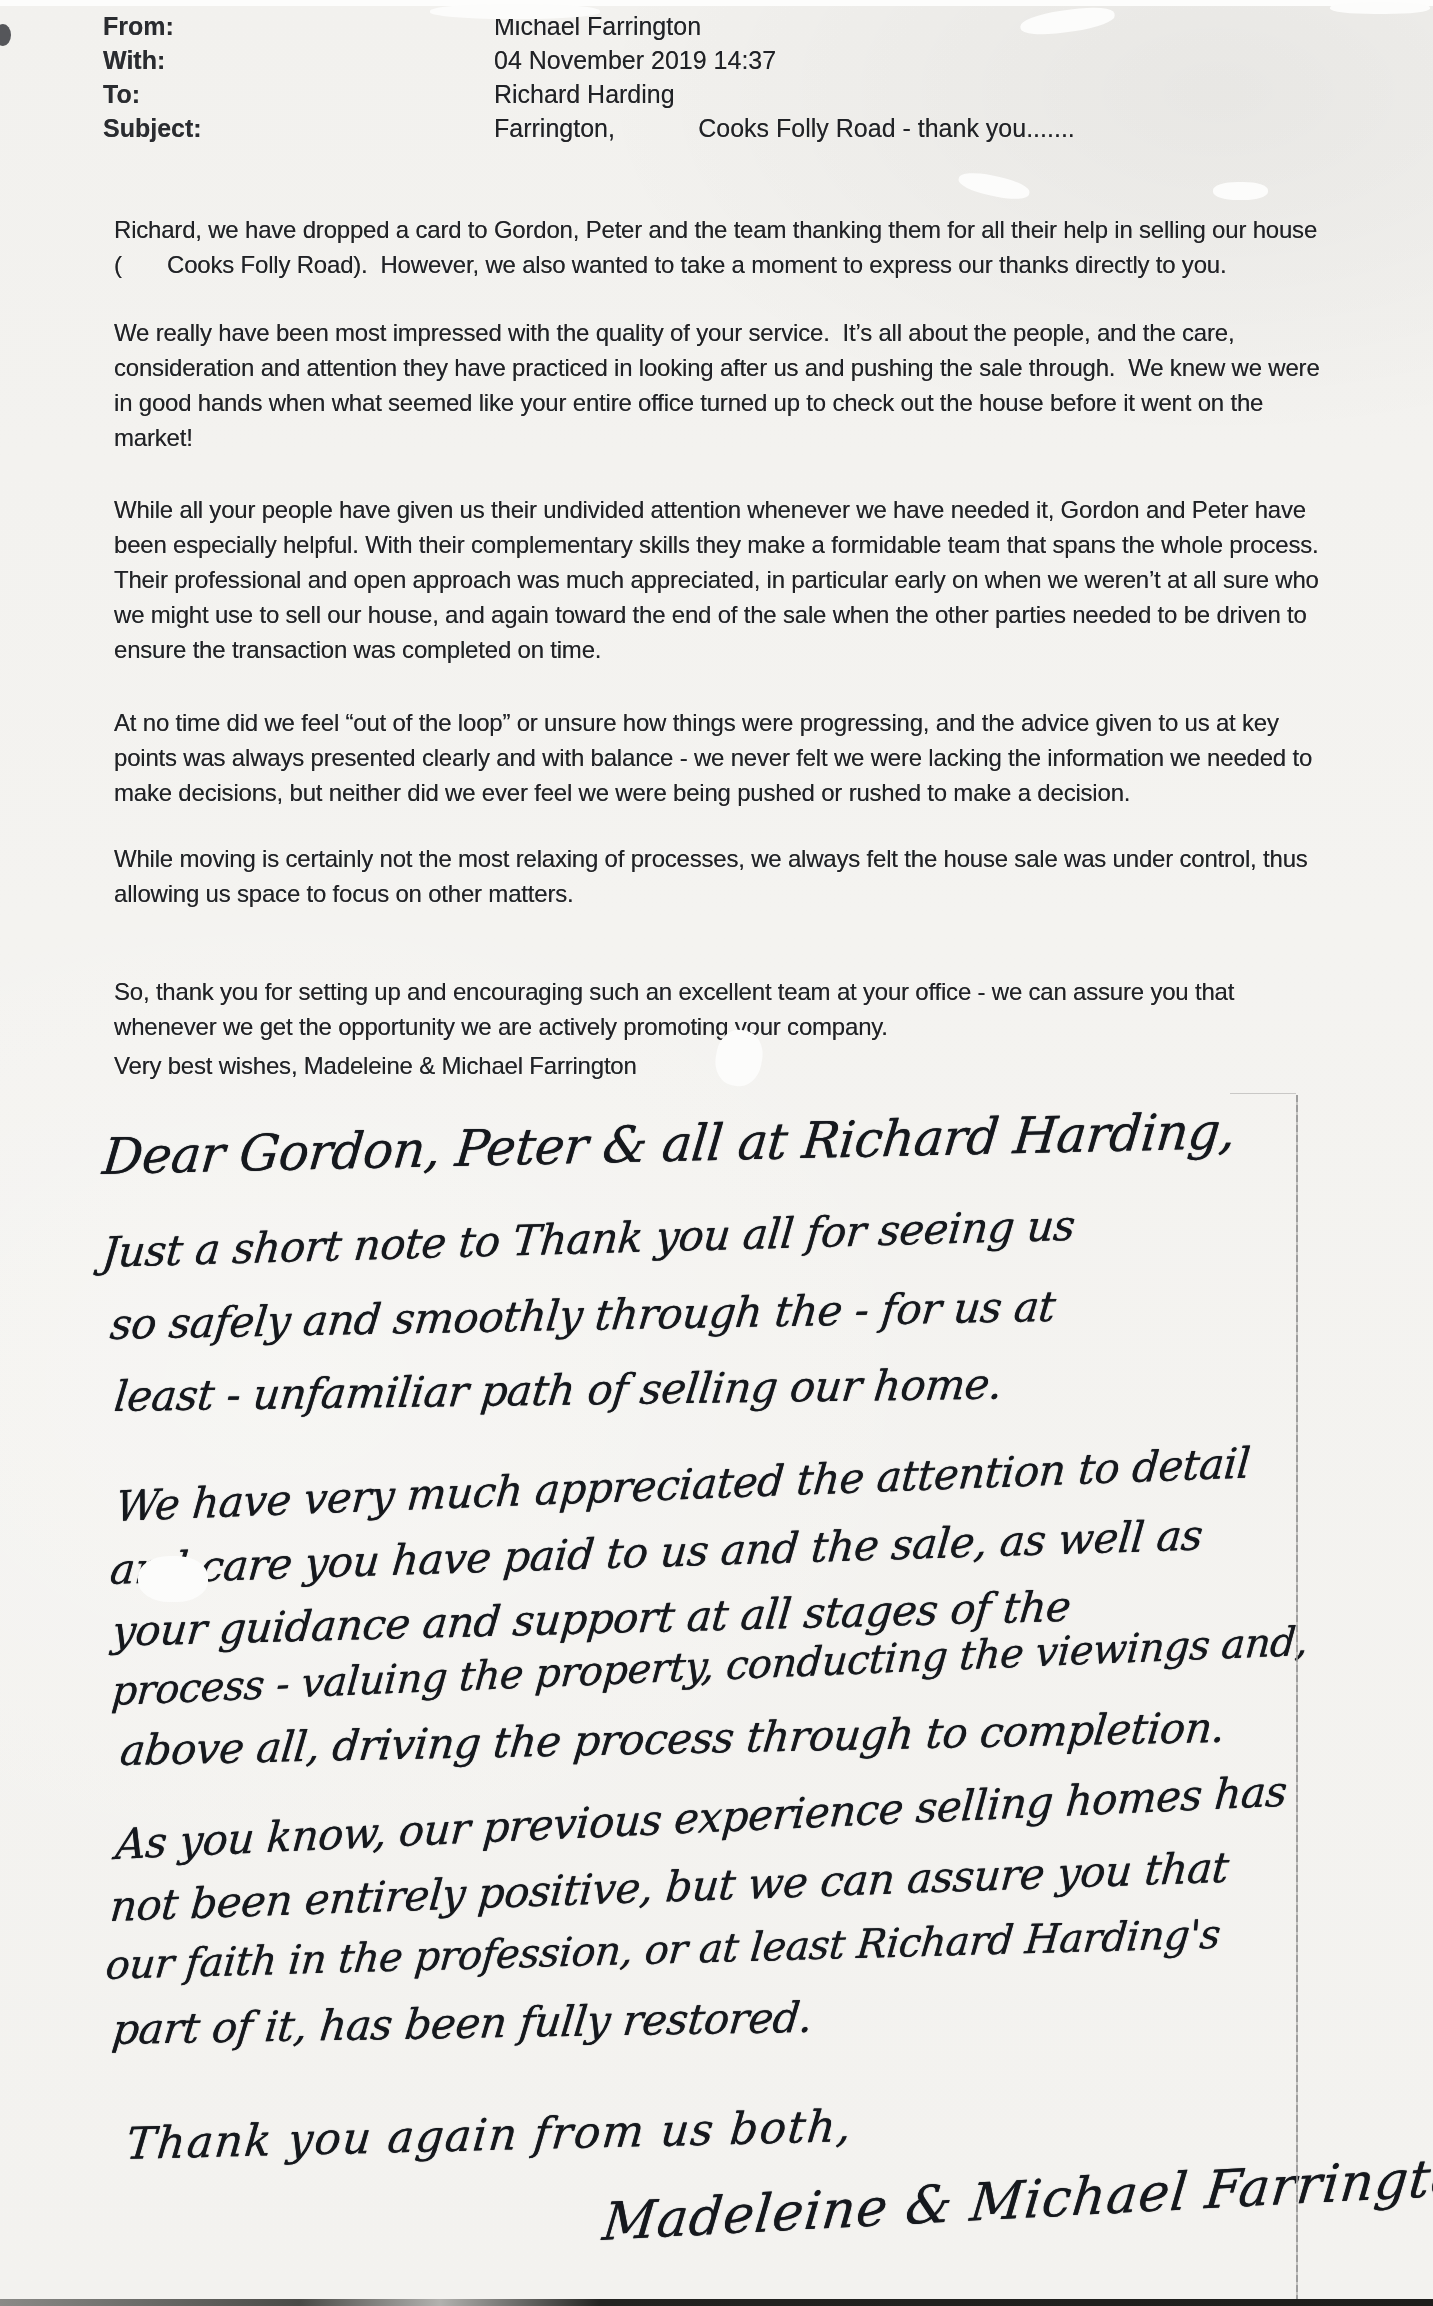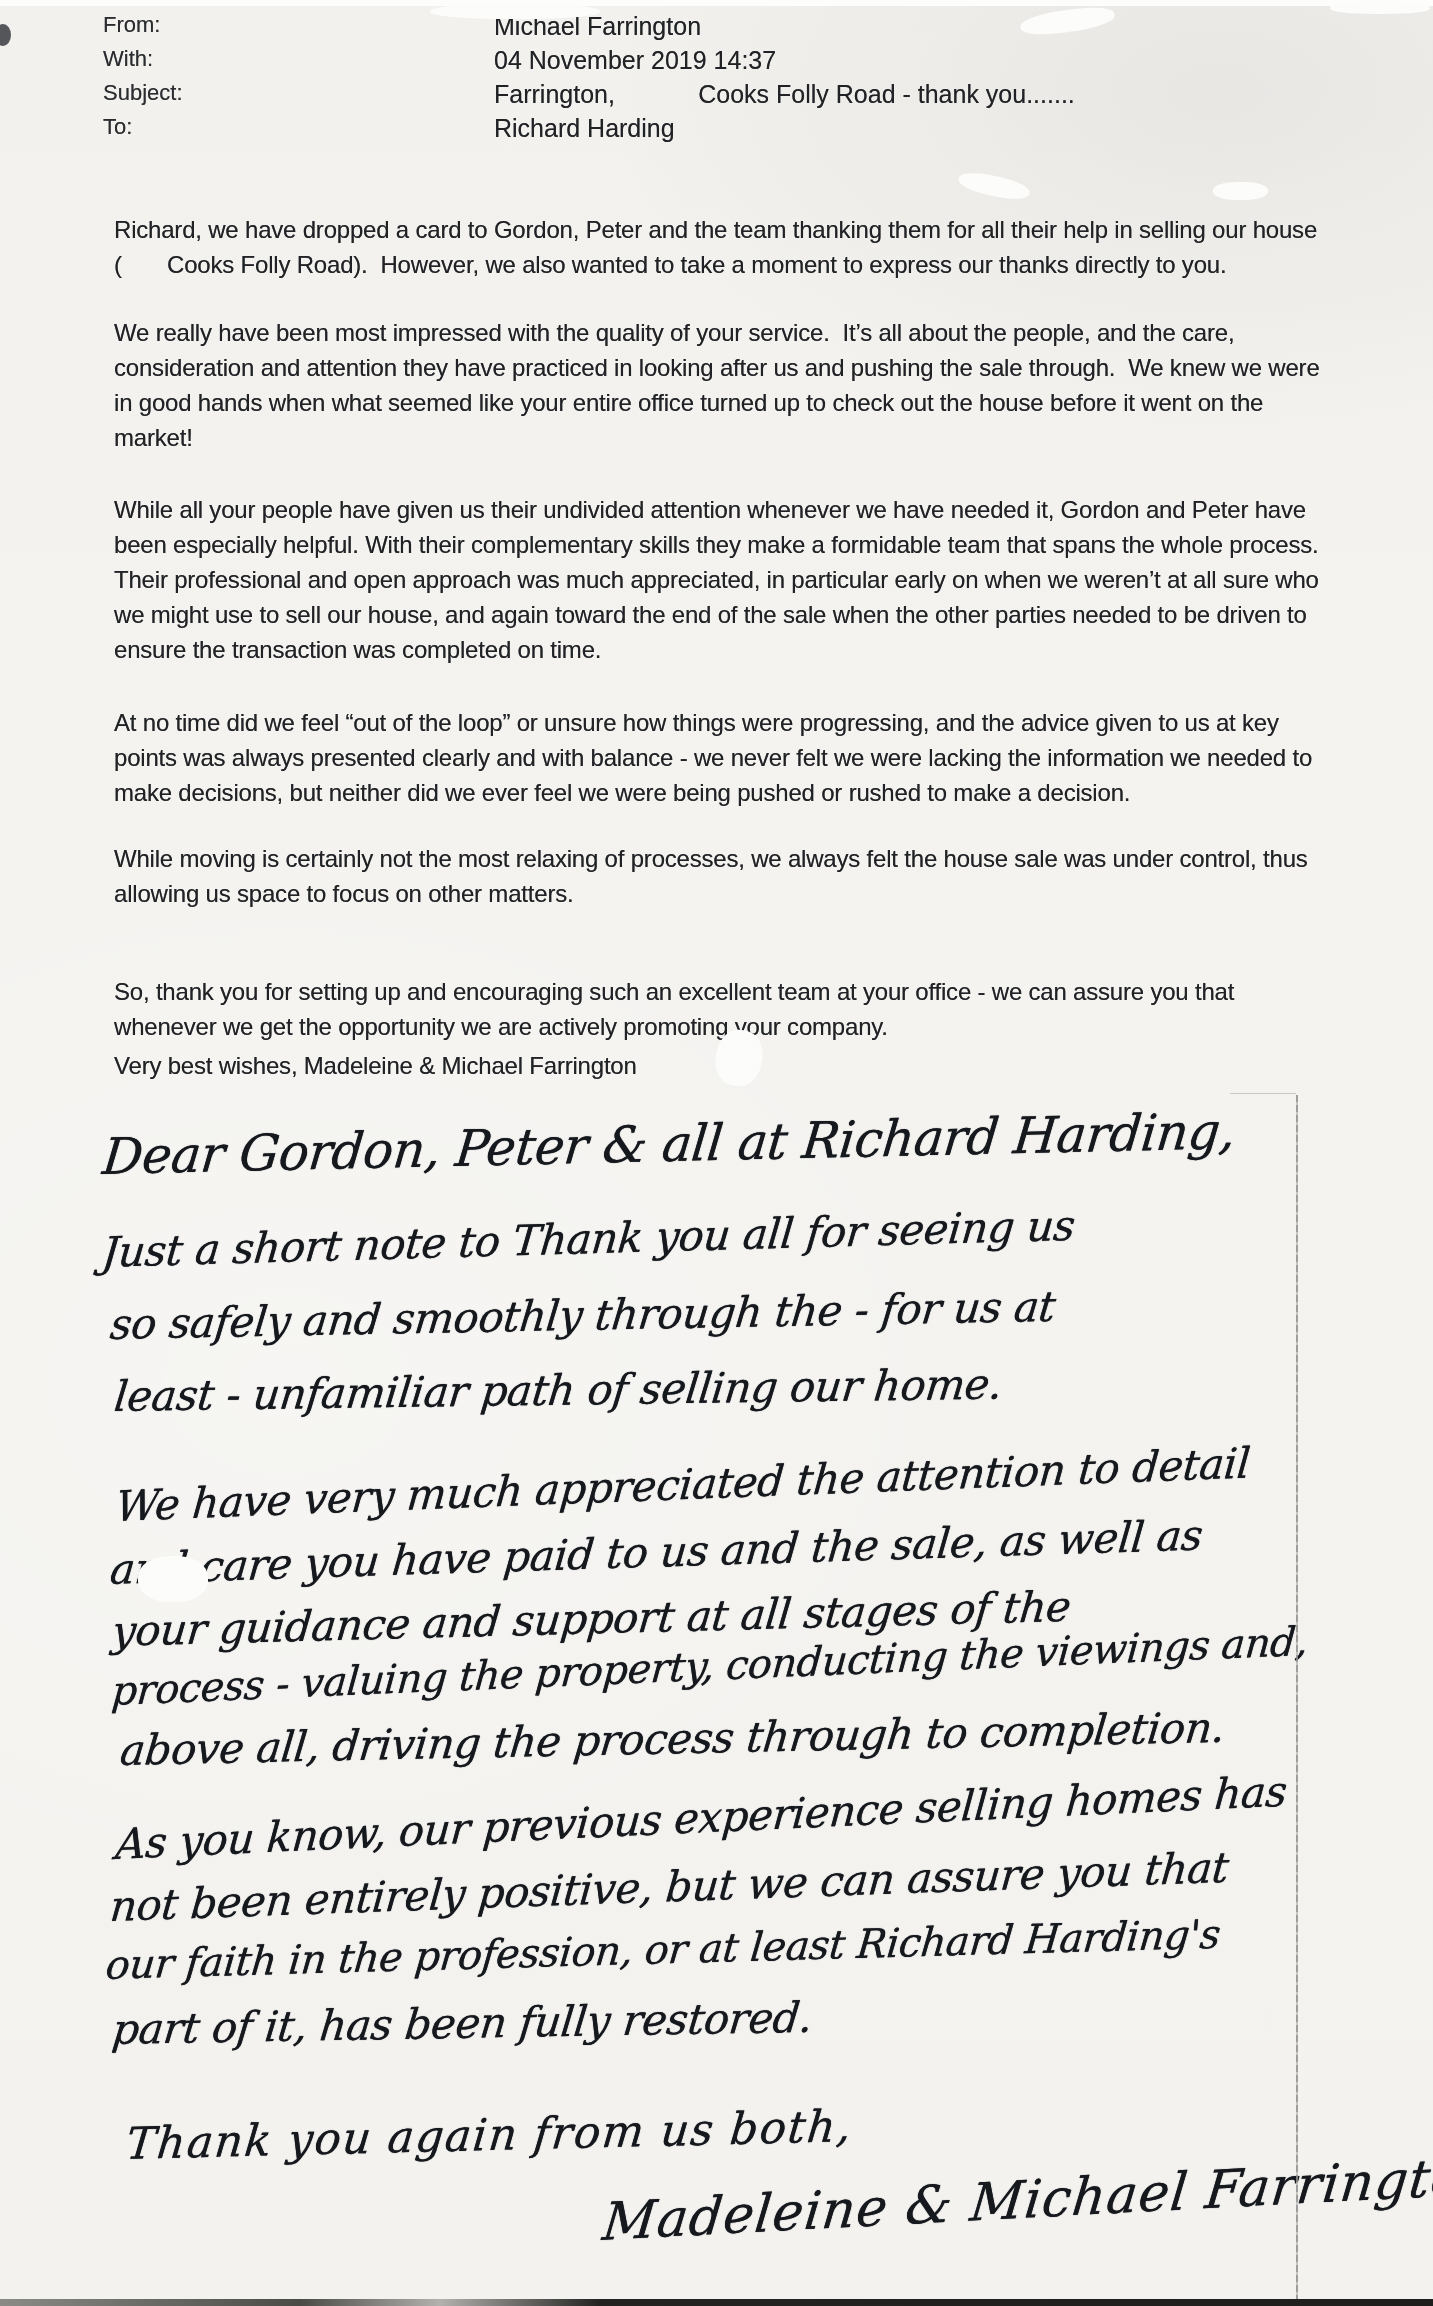--- a/index.html
+++ b/index.html
@@ -8,21 +8,21 @@
     background:
       radial-gradient(900px 500px at 85% 4%, rgba(0,0,0,0.045), rgba(0,0,0,0) 70%),
       radial-gradient(1200px 900px at 20% 60%, rgba(255,255,255,0.25), rgba(255,255,255,0) 60%),
       linear-gradient(180deg, #f2f1ee 0%, #f4f3f0 40%, #f3f2ef 100%);
     font-family:"Liberation Sans", sans-serif;
     color: var(--ink-typed, #202226);
   }
   
   .email-header { position:absolute; top:12px; left:103px; }
   .hrow { display:flex; height:34px; align-items:flex-start; }
-  .hlabel { width:391px; font-weight:normal; font-size:22px; color:#2a2c30;
+  .hlabel { width:391px; font-weight:bold; font-size:25px; color:#2a2c30;
             text-shadow:0 0 0.5px rgba(40,40,40,.55); }
   .hvalue { font-size:25px; white-space:pre; text-shadow:0 0 0.4px rgba(30,30,30,.5); }
   .para {
     position:absolute; left:114px; width:1315px;
     font-size:24px; line-height:35px; letter-spacing:-0.2px;
     white-space:pre-wrap; text-shadow:0 0 0.4px rgba(30,30,30,.55);
   }
   .p1 { top:212px; } .p2 { top:315px; } .p3 { top:492px; }
   .p4 { top:705px; } .p5 { top:841px; } .p6 { top:946px;margin-top:28px; }
   .closing-typed { top:1048px; }
@@ -82,26 +82,26 @@
   <div class="email-header">
     <div class="hrow">
       <span class="hlabel">From:</span>
       <span class="hvalue">Michael Farrington</span>
     </div>
     <div class="hrow">
       <span class="hlabel">With:</span>
       <span class="hvalue">04 November 2019 14:37</span>
     </div>
     <div class="hrow">
+      <span class="hlabel">To:</span>
+      <span class="hvalue">Richard Harding</span>
+    </div>
+    <div class="hrow">
       <span class="hlabel">Subject:</span>
       <span class="hvalue">Farrington,            Cooks Folly Road - thank you.......</span>
-    </div>
-    <div class="hrow">
-      <span class="hlabel">To:</span>
-      <span class="hvalue">Richard Harding</span>
     </div>
   </div>
 
   <div class="para p1">Richard, we have dropped a card to Gordon, Peter and the team thanking them for all their help in selling our house
 (       Cooks Folly Road).  However, we also wanted to take a moment to express our thanks directly to you.</div>
   <div class="para p2">We really have been most impressed with the quality of your service.  It’s all about the people, and the care,
 consideration and attention they have practiced in looking after us and pushing the sale through.  We knew we were
 in good hands when what seemed like your entire office turned up to check out the house before it went on the
 market!</div>
   <div class="para p3">While all your people have given us their undivided attention whenever we have needed it, Gordon and Peter have

